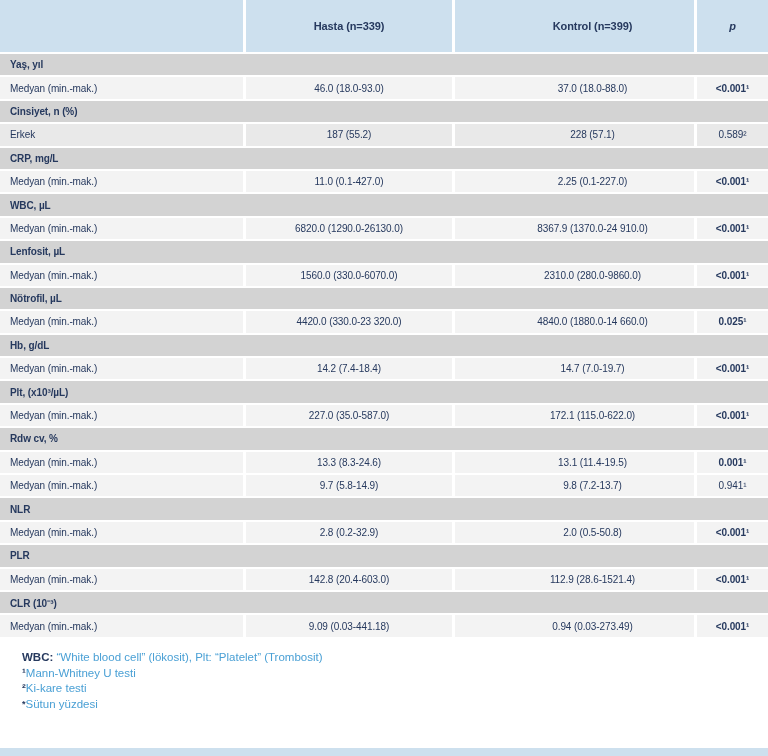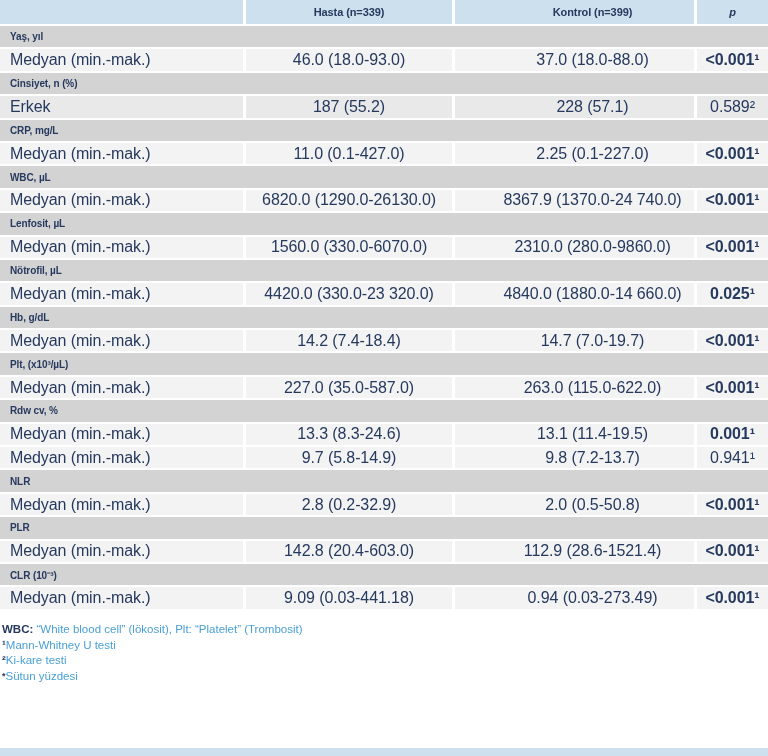--- a/index.html
+++ b/index.html
@@ -5,48 +5,48 @@
   html,body{margin:0;padding:0;background:#ffffff;}
   .page{
     position:relative;
     width:768px;height:756px;
     background:#ffffff;
     font-family:"Liberation Sans", sans-serif;
     color:#26395e;
     overflow:hidden;
     box-sizing:border-box;
   }
-  .hdr{display:flex;gap:3px;height:24px;margin-bottom:2px;}
+  .hdr{display:flex;gap:3px;height:52px;margin-bottom:2px;}
   .hdr .cell{
     background:#cde0ee;color:#26395e;font-weight:bold;font-size:11px;
     display:flex;align-items:center;justify-content:center;letter-spacing:-0.1px;
   }
   .c1{width:243px;box-sizing:border-box;}
   .c2{width:206px;}
   .c3{width:203px;padding-left:36px;}
   .c4{flex:1;}
   .pcol{font-style:italic;}
   .sec{
     height:21.4px;background:#d3d3d3;margin-bottom:2px;
     display:flex;align-items:center;padding-left:10px;box-sizing:border-box;
     font-weight:bold;font-size:10px;color:#26395e;letter-spacing:-0.1px;
   }
   .row{display:flex;gap:3px;margin-bottom:2px;height:21.4px;}
   .row .cell{
-    background:#f3f3f3;color:#26395e;font-size:16px;
+    background:#f3f3f3;color:#26395e;font-size:10px;
     display:flex;align-items:center;justify-content:center;letter-spacing:-0.1px;
   }
   .row .cell.label{justify-content:flex-start;padding-left:10px;box-sizing:border-box;}
   .row.shaded .cell{background:#e9e9e9;}
   .pbold{font-weight:bold;}
   .footnotes{
     padding:11px 0 0 2px;font-size:11.5px;line-height:15.8px;color:#4aa0d5;
   }
   .fnote{white-space:pre-wrap;}
-  .fmark{color:#26395e;font-weight:bold;}
+  .fmark{color:#26395e;font-weight:bold;margin-left:20px;}
   .fmark.star{font-size:9px;vertical-align:top;}
   .bottombar{
     position:absolute;left:0;bottom:0;width:768px;height:8px;background:#cde0ee;
   }
 </style>
 </head>
 <body>
 
 <div class="page">
   <div class="hdr">
@@ -75,21 +75,21 @@
       <div class="row">
         <div class="cell c1 label">Medyan (min.-mak.)</div>
         <div class="cell c2">11.0 (0.1-427.0)</div>
         <div class="cell c3">2.25 (0.1-227.0)</div>
         <div class="cell c4 pbold">&lt;0.001¹</div>
       </div>
       <div class="sec">WBC, µL</div>
       <div class="row">
         <div class="cell c1 label">Medyan (min.-mak.)</div>
         <div class="cell c2">6820.0 (1290.0-26130.0)</div>
-        <div class="cell c3">8367.9 (1370.0-24 740.0)</div>
+        <div class="cell c3">8367.9 (1370.0-24 910.0)</div>
         <div class="cell c4 pbold">&lt;0.001¹</div>
       </div>
       <div class="sec">Lenfosit, µL</div>
       <div class="row">
         <div class="cell c1 label">Medyan (min.-mak.)</div>
         <div class="cell c2">1560.0 (330.0-6070.0)</div>
         <div class="cell c3">2310.0 (280.0-9860.0)</div>
         <div class="cell c4 pbold">&lt;0.001¹</div>
       </div>
       <div class="sec">Nötrofil, µL</div>
@@ -103,21 +103,21 @@
       <div class="row">
         <div class="cell c1 label">Medyan (min.-mak.)</div>
         <div class="cell c2">14.2 (7.4-18.4)</div>
         <div class="cell c3">14.7 (7.0-19.7)</div>
         <div class="cell c4 pbold">&lt;0.001¹</div>
       </div>
       <div class="sec">Plt, (x10³/µL)</div>
       <div class="row">
         <div class="cell c1 label">Medyan (min.-mak.)</div>
         <div class="cell c2">227.0 (35.0-587.0)</div>
-        <div class="cell c3">263.0 (115.0-622.0)</div>
+        <div class="cell c3">172.1 (115.0-622.0)</div>
         <div class="cell c4 pbold">&lt;0.001¹</div>
       </div>
       <div class="sec">Rdw cv, %</div>
       <div class="row">
         <div class="cell c1 label">Medyan (min.-mak.)</div>
         <div class="cell c2">13.3 (8.3-24.6)</div>
         <div class="cell c3">13.1 (11.4-19.5)</div>
         <div class="cell c4 pbold">0.001¹</div>
       </div>
       <div class="row">

